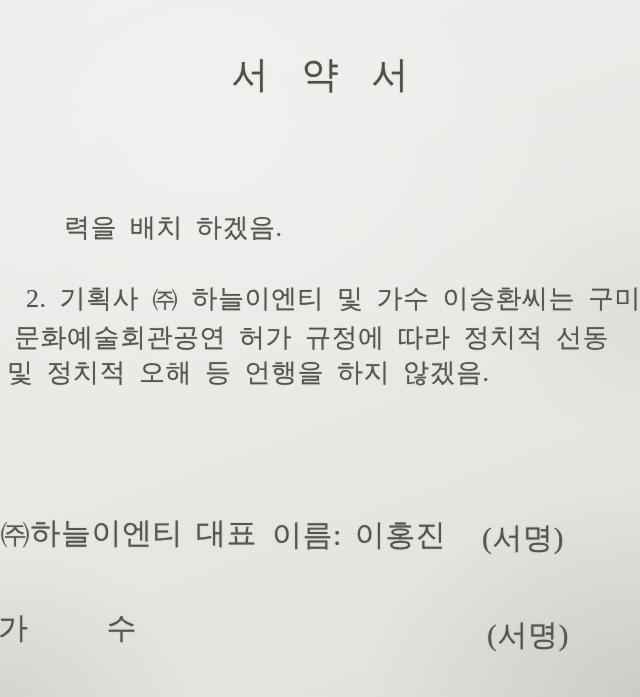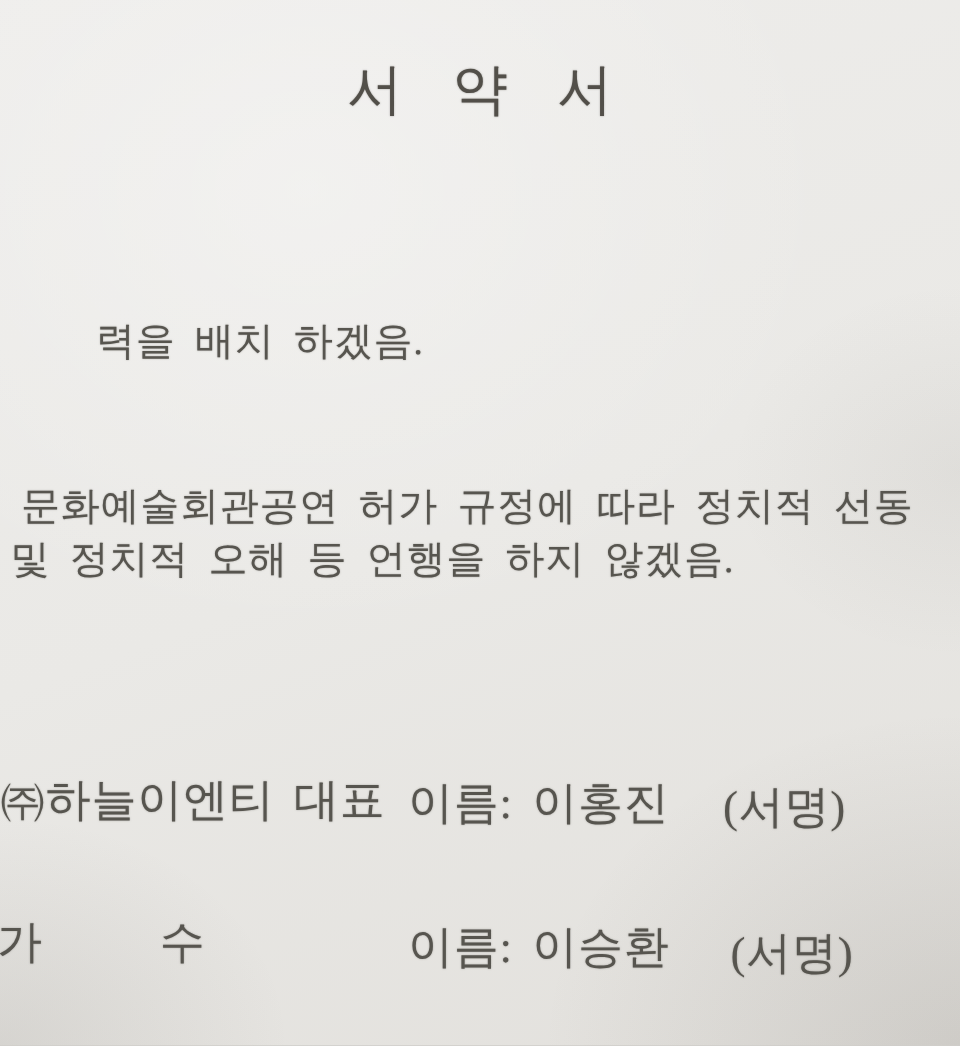--- a/index.html
+++ b/index.html
@@ -16,21 +16,21 @@
     color: #57554f;
     background:
       radial-gradient(90% 70% at 32% 18%, rgba(255,255,255,0.30), rgba(255,255,255,0) 62%),
       radial-gradient(75% 55% at 100% 100%, rgba(72,67,59,0.13), rgba(72,67,59,0) 58%),
       radial-gradient(55% 40% at 0% 100%, rgba(72,67,59,0.10), rgba(72,67,59,0) 55%),
       radial-gradient(40% 30% at 100% 45%, rgba(72,67,59,0.06), rgba(72,67,59,0) 60%),
       linear-gradient(160deg, #eeedeb 0%, #eae9e6 50%, #e2e0dc 100%);
   }
   .doc-title {
     position: absolute;
-    top: 35px;
+    top: 50px;
     left: 0;
     width: 100%;
     text-align: center;
     text-indent: 0.32em;
     font-size: 37px;
     letter-spacing: 0.32em;
     white-space: pre;
     color: #524f49;
     text-shadow: 0 0 1.2px rgba(82,79,73,0.55);
   }
@@ -71,28 +71,28 @@
 </style>
 </head>
 <body>
 
 <div class="paper">
 
   <div class="doc-title">서 약 서</div>
 
   <div class="bodyline c1l2">력을 배치 하겠음.</div>
 
+  <div class="bodyline c2l1">2. 기획사 ㈜ 하늘이엔티 및 가수 이승환씨는 구미</div>
   <div class="bodyline c2l2">문화예술회관공연 허가 규정에 따라 정치적 선동</div>
   <div class="bodyline c2l3">및 정치적 오해 등 언행을 하지 않겠음.</div>
 
   <div class="sigrow sigrow-1">
     <span class="sig-role">㈜하늘이엔티 대표</span>
     <span class="sig-name">이름: 이홍진</span>
     <span class="sig-mark">(서명)</span>
   </div>
 
   <div class="sigrow sigrow-2">
     <span class="sig-role">가      수</span>
-    <span class="sig-name">이름: 이승환</span>
     <span class="sig-mark">(서명)</span>
   </div>
 
 </div>
 
 </body></html>

